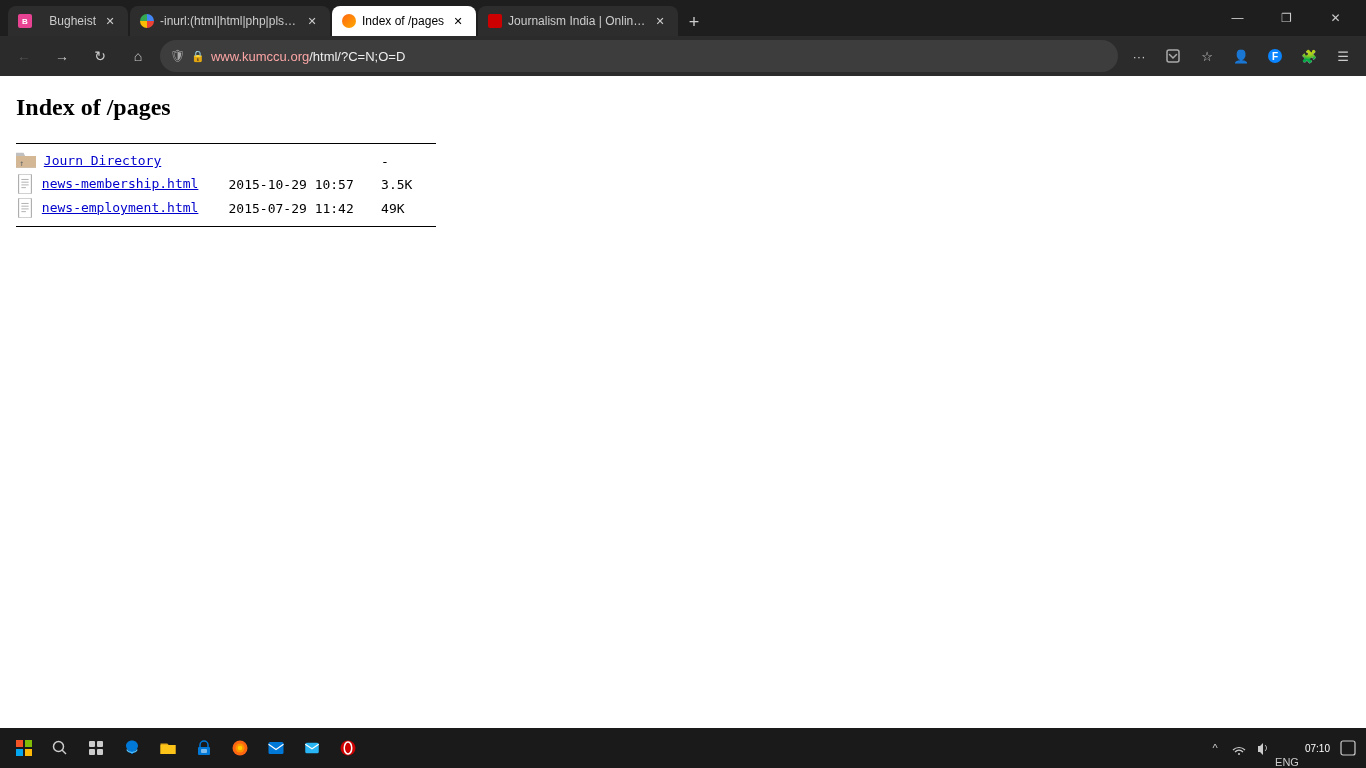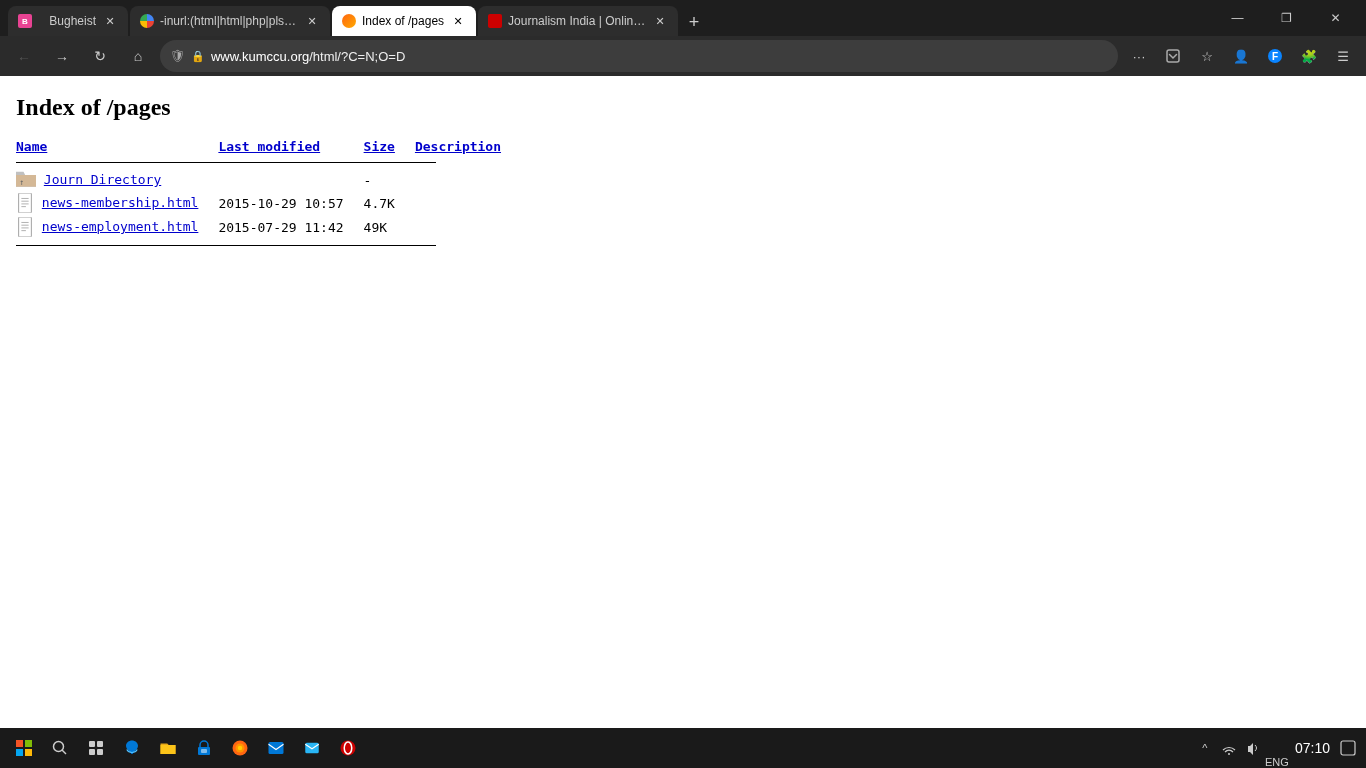--- a/index.html
+++ b/index.html
@@ -152,21 +152,21 @@
       font-size: 11px;
     }
 
     .address-text {
       color: #eee;
       font-size: 13px;
       flex: 1;
     }
 
     .address-text span.domain {
-      color: #ffffff;
+      color: #fca5a5;
       margin-top: 20px;
     }
 
     .nav-right-icons {
       display: flex;
       align-items: center;
       gap: 4px;
     }
 
     .nav-icon-btn {
@@ -285,21 +285,21 @@
       color: #ccc;
       font-size: 11px;
       cursor: pointer;
     }
 
     .time-block {
       display: flex;
       flex-direction: column;
       align-items: flex-end;
       color: #fff;
-      font-size: 14px;
+      font-size: 10px;
       line-height: 1.3;
       cursor: pointer;
     }
 
     
     .win-logo {
       display: grid;
       grid-template-columns: 1fr 1fr;
       gap: 2px;
       width: 16px;
@@ -444,34 +444,20 @@
       <div class="nav-icon-btn">🧩</div>
       <div class="nav-icon-btn">☰</div>
     </div>
   </div>
 
   <div class="page-content">
     <h1 class="page-title">Index of /pages</h1>
 
     <table class="dir-table">
       <thead>
-        <tr>
-          <th class="col-name">
-            <a>Name</a>
-          </th>
-          <th class="col-modified">
-            <a>Last modified</a>
-          </th>
-          <th class="col-size">
-            <a>Size</a>
-          </th>
-          <th class="col-desc">
-            <a>Description</a>
-          </th>
-        </tr>
         <tr>
           <td colspan="4">
               <hr class="hr-line">
             </td>
         </tr>
       </thead>
       <tbody>
 
         <tr class="table-row">
           <td>
@@ -492,21 +478,21 @@
             <svg class="doc-icon-svg" viewBox="0 0 18 22">
               <rect x="2" y="0" width="14" height="22" rx="1" fill="#fff" stroke="#999" stroke-width="1"></rect>
               <line x1="5" y1="6" x2="13" y2="6" stroke="#aaa" stroke-width="1"></line>
               <line x1="5" y1="9" x2="13" y2="9" stroke="#aaa" stroke-width="1"></line>
               <line x1="5" y1="12" x2="13" y2="12" stroke="#aaa" stroke-width="1"></line>
               <line x1="5" y1="15" x2="10" y2="15" stroke="#aaa" stroke-width="1"></line>
             </svg>
             <a>news-membership.html</a>
           </td>
           <td>2015-10-29 10:57</td>
-          <td>4.7K</td>
+          <td>3.5K</td>
           <td></td>
         </tr>
 
         <tr class="table-row">
           <td>
             <svg class="doc-icon-svg" viewBox="0 0 18 22">
               <rect x="2" y="0" width="14" height="22" rx="1" fill="#fff" stroke="#999" stroke-width="1"></rect>
               <line x1="5" y1="6" x2="13" y2="6" stroke="#aaa" stroke-width="1"></line>
               <line x1="5" y1="9" x2="13" y2="9" stroke="#aaa" stroke-width="1"></line>
               <line x1="5" y1="12" x2="13" y2="12" stroke="#aaa" stroke-width="1"></line>

